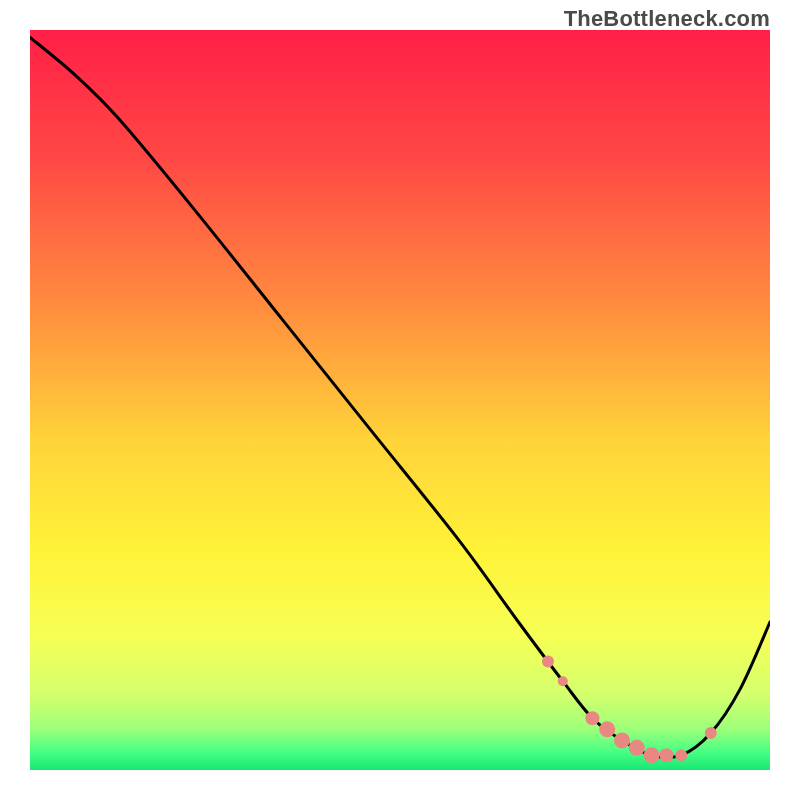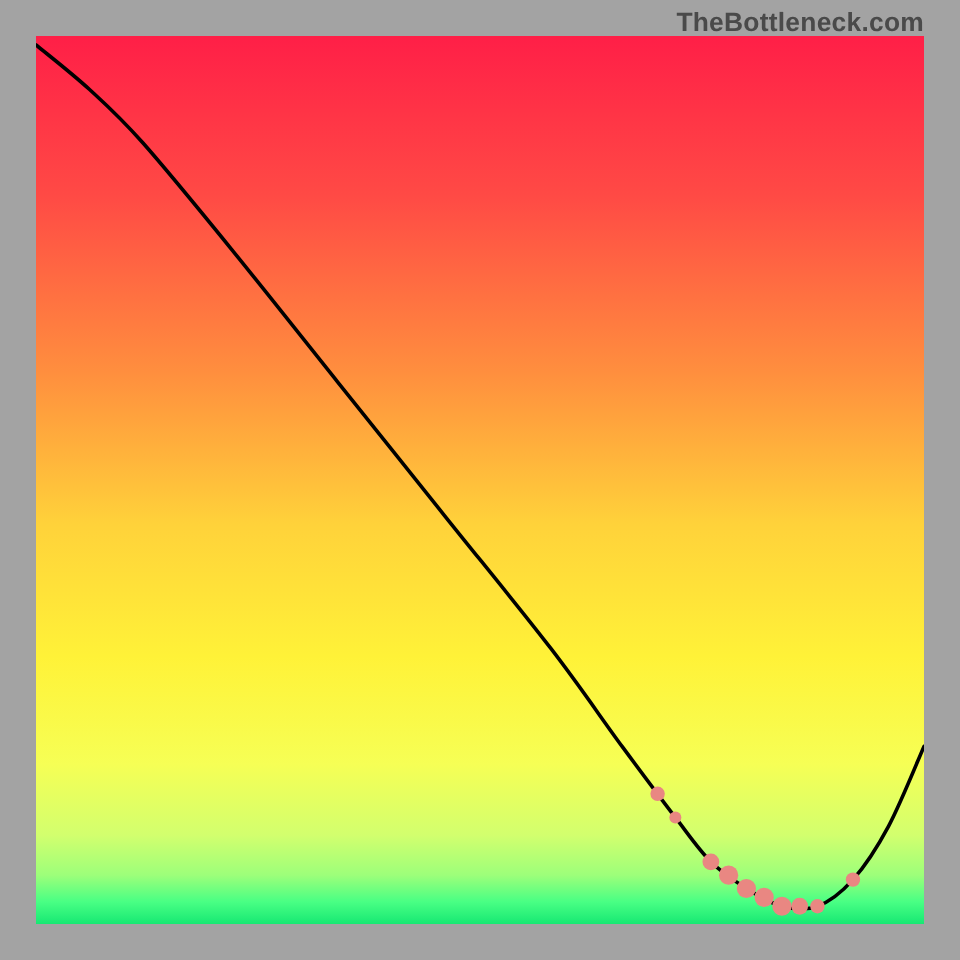--- a/index.html
+++ b/index.html
@@ -9,21 +9,21 @@
     height: 800px;
     background: #000;
     overflow: hidden;
   }
   .frame {
     position: absolute;
     left: 0;
     top: 0;
     width: 800px;
     height: 800px;
-    background: #a3a3a3;
+    background: #ffffff;
   }
   .plot-area {
     position: absolute;
     left: 30px;
     top: 30px;
     width: 740px;
     height: 740px;
     overflow: hidden;
   }
   .gradient-bg {

